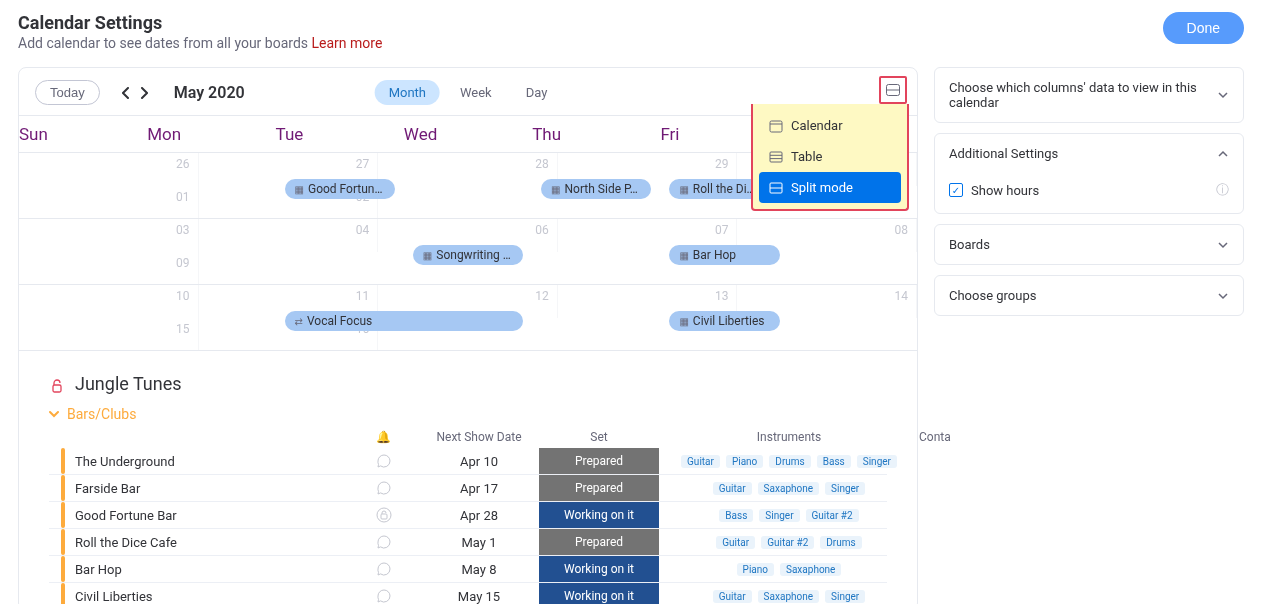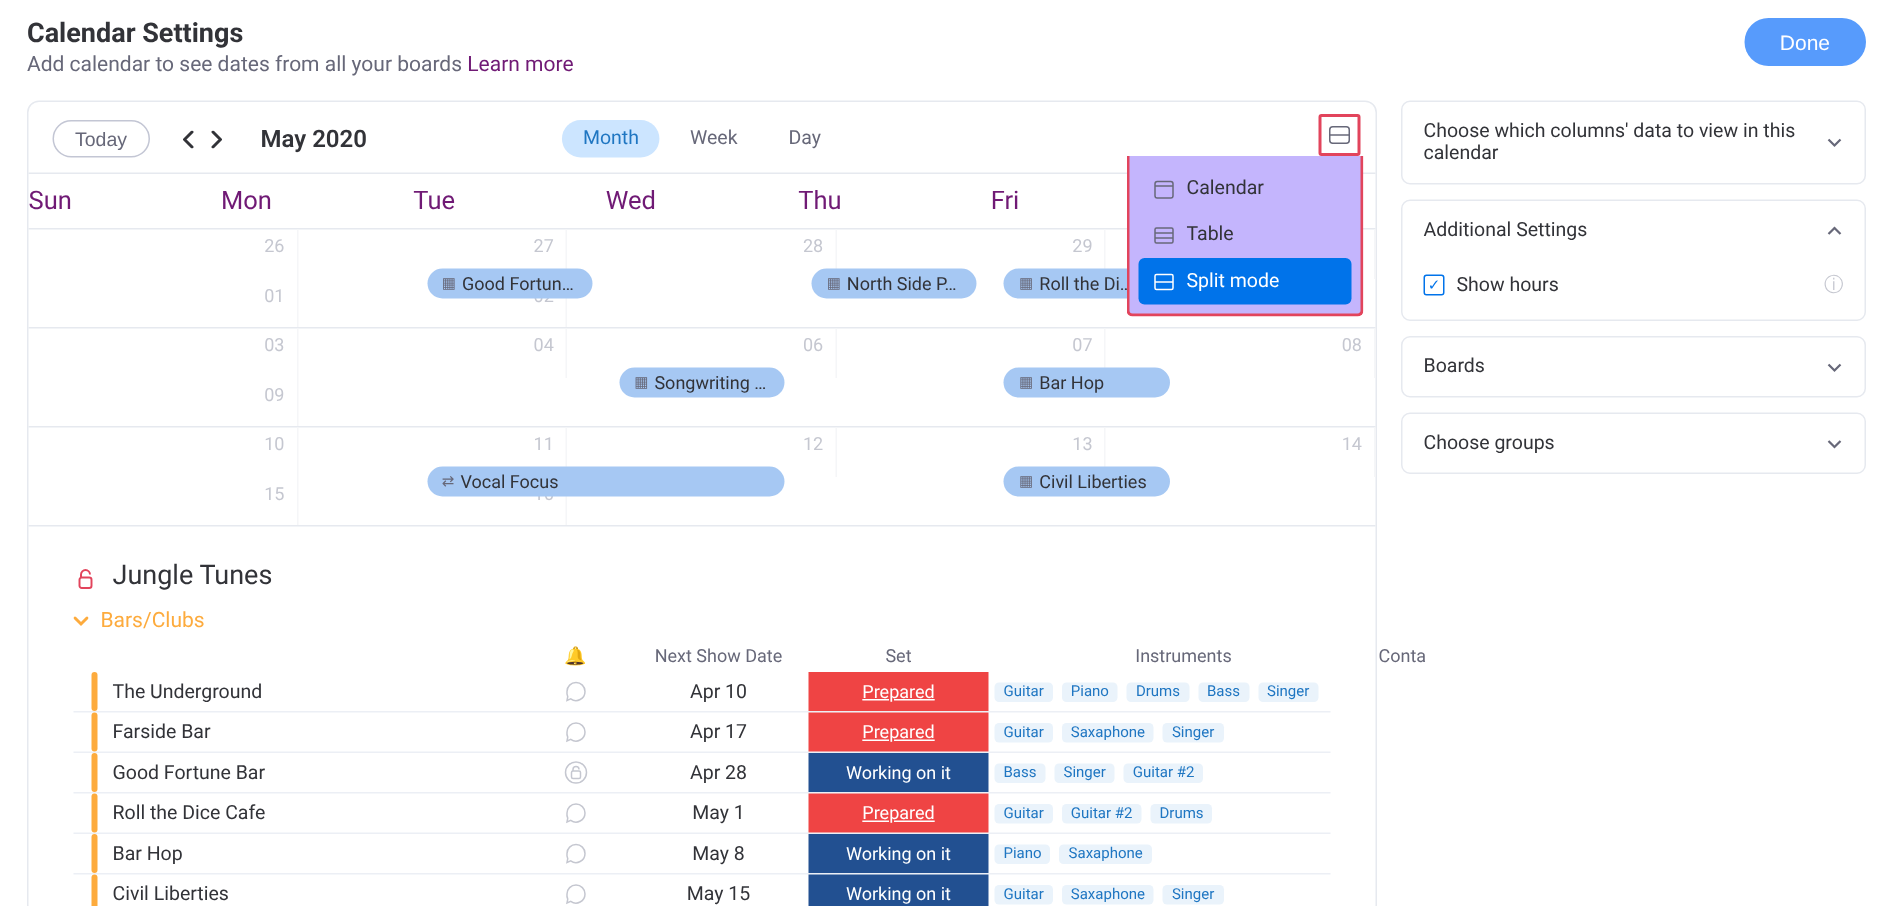--- a/index.html
+++ b/index.html
@@ -2,21 +2,21 @@
 <html><head>
 <meta charset="utf-8">
 <style>
   * { margin: 0; padding: 0; box-sizing: border-box; }
   body { font-family: -apple-system, BlinkMacSystemFont, "Segoe UI", Roboto, Helvetica, Arial, sans-serif; background: #fff; width: 1262px; height: 604px; overflow: hidden; color: #323338; }
   .page { padding: 12px 18px; }
   .header { display: flex; justify-content: space-between; align-items: flex-start; }
   .header-left { }
   .header-title { font-size: 18px; font-weight: 700; color: #323338; }
   .header-sub { font-size: 14px; color: #676879; margin-top: 2px; }
-  .header-sub a { color: #701a75; text-decoration: none; }
+  .header-sub a { color: #b91c1c; text-decoration: none; }
   .done-btn { background: #579bfc; color: #fff; border: none; border-radius: 18px; padding: 8px 24px; font-size: 14px; cursor: pointer; }
 
   .content { display: flex; gap: 16px; margin-top: 16px; }
   .calendar-panel { flex: 1; border: 1px solid #e6e9ef; border-radius: 8px; min-width: 0; position: relative; }
   .cal-toolbar { display: flex; align-items: center; padding: 12px 16px 10px 16px; position: relative; }
   .today-btn { border: 1px solid #c3c6d4; background: #fff; border-radius: 16px; padding: 4px 14px; font-size: 13px; color: #676879; cursor: pointer; }
   .nav-arrows { display: flex; gap: 10px; margin-left: 22px; }
   .nav-arrow { cursor: pointer; color: #323338; }
   .month-label { font-size: 16px; font-weight: 600; margin-left: 26px; color: #323338; }
   .view-switch { display: flex; gap: 6px; position: absolute; left: 50%; transform: translateX(-50%); }
@@ -29,42 +29,42 @@
   .day-headers div { font-size: 17px; color: #701a75; padding: 8px 0; }
 
   .cal-grid { border-top: 1px solid #e6e9ef; }
   .cal-row { display: grid; grid-template-columns: repeat(5, 1fr); border-bottom: 1px solid #e6e9ef; position: relative; height: 66px; }
   .cal-cell { border-right: 1px solid #f5f6f8; position: relative; }
   .cal-cell:last-child { border-right: none; }
   .date-num { position: absolute; top: 4px; right: 8px; font-size: 12px; color: #c5c7d0; }
   .event { position: absolute; top: 26px; height: 20px; background: #a6c8f3; border-radius: 10px; font-size: 12px; color: #323338; display: flex; align-items: center; padding: 0 10px; overflow: hidden; white-space: nowrap; gap: 4px; }
   .event .ev-icon { font-size: 10px; color: #676879; }
 
-  .mode-menu { position: absolute; right: 8px; top: 36px; width: 158px; background: #c4b5fd; border: 2px solid #e2445c; border-top: none; border-radius: 0 0 4px 4px; padding: 6px; z-index: 10; }
+  .mode-menu { position: absolute; right: 8px; top: 36px; width: 158px; background: #fef9c3; border: 2px solid #e2445c; border-top: none; border-radius: 0 0 4px 4px; padding: 6px; z-index: 10; }
   .mode-menu-row { display: flex; align-items: center; gap: 8px; padding: 8px 10px; font-size: 13px; color: #323338; border-radius: 4px; cursor: pointer; }
   .mode-menu-row.active { background: #0073ea; color: #fff; }
   .mode-menu-row .mi { width: 14px; height: 14px; display: inline-flex; align-items: center; justify-content: center; }
 
   .table-panel { margin: 12px 30px 0 30px; background: #fff; }
   .board-header { display: flex; align-items: flex-end; gap: 10px; padding: 10px 0 6px 0; }
   .lock-icon { color: #e2445c; }
   .board-title { font-size: 18px; font-weight: 400; color: #323338; }
   .group-header { display: flex; align-items: center; gap: 8px; color: #fdab3d; font-size: 14px; padding: 6px 0; }
   .columns-header { display: grid; grid-template-columns: 300px 70px 120px 120px 260px 1fr; font-size: 12px; color: #676879; align-items: center; padding: 2px 0 4px 0; }
   .columns-header .c-name { padding-left: 24px; }
   .columns-header .c-bell { display:flex; align-items:center; justify-content:center; gap:4px;}
   .tb-row { display: grid; grid-template-columns: 300px 70px 120px 120px 260px 1fr; align-items: center; height: 27px; font-size: 13px; border-bottom: 1px solid #eceff5; }
   .name-cell { display: flex; align-items: center; gap: 10px; height: 100%; padding-left: 12px; }
   .group-bar { width: 4px; height: 100%; background: #fdab3d; border-radius: 2px; }
   .chat-cell { display:flex; justify-content:center; color:#c5c7d0; }
   .date-cell { text-align: center; color: #323338; }
   .set-cell { height: 100%; color: #fff; font-size: 12px; display: flex; align-items: center; justify-content: center; }
-  .set-prepared { background: #ef4444; text-decoration: underline; }
+  .set-prepared { background: #737373; }
   .set-working { background: #225091; }
-  .instr-cell { display: flex; flex-wrap: wrap; gap: 6px; padding: 2px 4px; }
+  .instr-cell { display: flex; flex-wrap: wrap; gap: 6px; justify-content: center; padding: 2px 4px; }
   .chip { font-size: 10px; color: #1f76c2; background: #eaf3fb; border-radius: 3px; padding: 1px 6px; }
   .contact-cell { text-align: left; color: #323338; white-space: nowrap; overflow: hidden; }
 
   .right-panel { width: 310px; display: flex; flex-direction: column; gap: 10px; }
   .setting-box { border: 1px solid #e6e9ef; border-radius: 6px; }
   .setting-row { display: flex; justify-content: space-between; align-items: center; padding: 12px 14px; font-size: 13px; color: #323338; cursor: pointer; }
   .setting-row .chev { color: #676879; }
   .sub-row { display: flex; align-items: center; gap: 8px; padding: 8px 14px 14px 14px; font-size: 13px; color: #323338; }
   .checkbox { width: 14px; height: 14px; border: 1.5px solid #0073ea; border-radius: 2px; display: flex; align-items: center; justify-content: center; color: #0073ea; font-size: 10px; }
   .info-icon { margin-left: auto; color: #c5c7d0; cursor: pointer; }

